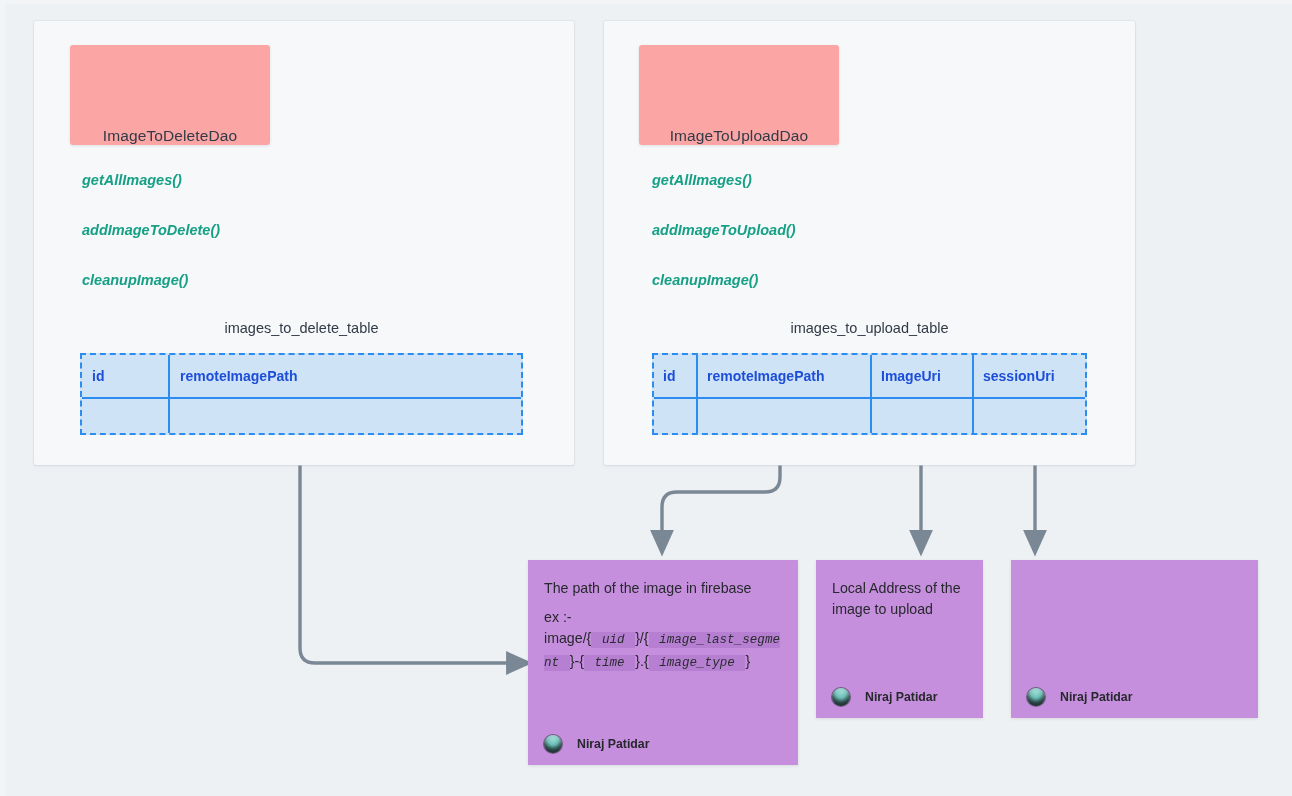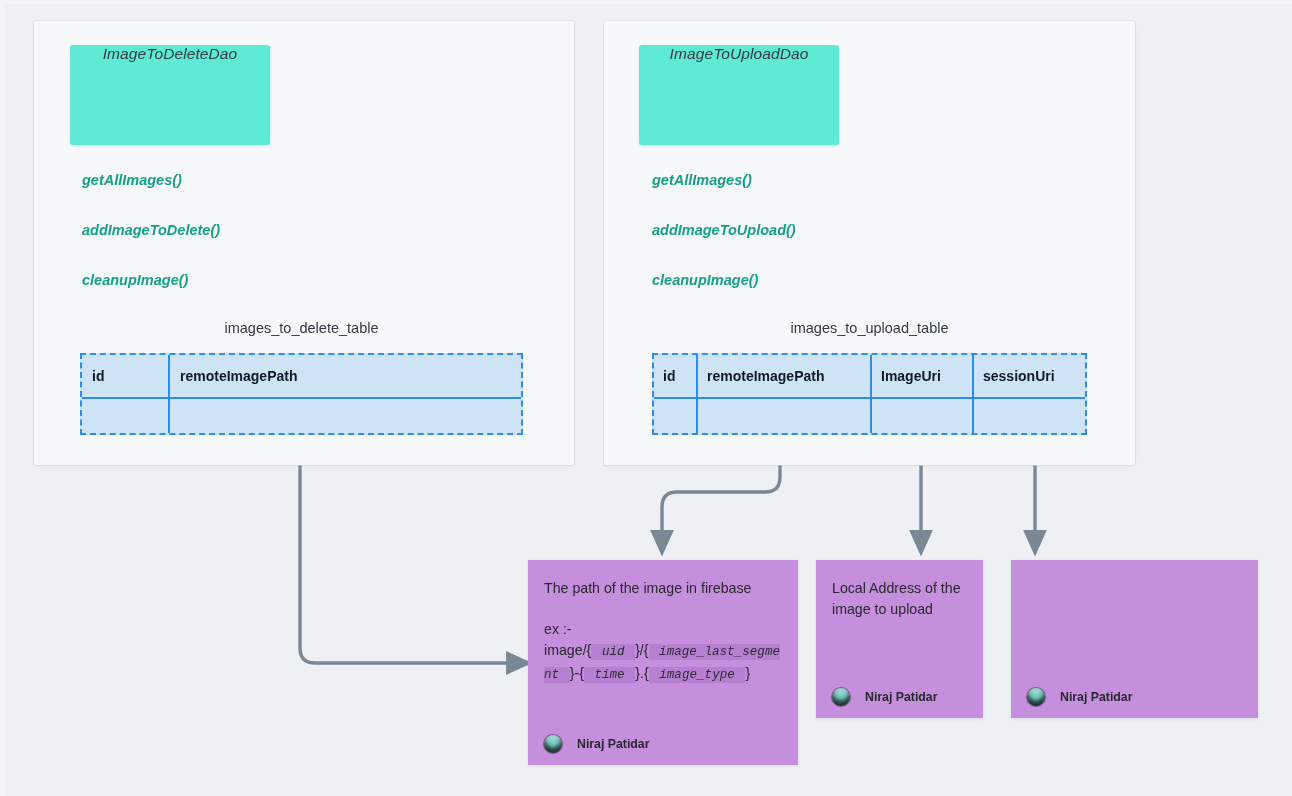--- a/index.html
+++ b/index.html
@@ -28,27 +28,26 @@
     background: #f6f8fa;
     box-shadow: 0 1px 3px rgba(60,70,85,0.10), 0 0 0 1px rgba(220,226,232,0.55);
     border-radius: 2px;
   }
   #panel-delete { left: 34px; top: 21px;  width: 540px; height: 444px; }
   #panel-upload { left: 604px; top: 21px; width: 531px; height: 444px; }
 
   
   .class-card {
     position: absolute;
-    background: #5eead4;
+    background: #fca5a5;
     border-radius: 3px;
     box-shadow: 0 1px 3px rgba(60,70,85,0.13);
     display: flex;
-    align-items: flex-start;
+    align-items: flex-end;
     justify-content: center;
-    font-style: italic;
   }
   .class-card-title {
     font-size: 15.5px;
     color: #313a46;
     letter-spacing: 0.1px;
     font-family: "Liberation Sans", sans-serif;
   }
 
   
   .method {
@@ -87,39 +86,38 @@
     display: flex;
     flex: 1 1 auto;
   }
   .db-cell {
     box-sizing: border-box;
     display: flex;
     align-items: center;
     padding-left: 10px;
     font-size: 14px;
     font-weight: bold;
-    color: #0f172a;
+    color: #1d4ed8;
     white-space: nowrap;
     overflow: hidden;
     font-family: "Liberation Sans", sans-serif;
   }
   .db-cell + .db-cell { border-left: 2px solid #2d8cf0; }
   .db-body .db-cell { font-weight: normal; }
 
   
   .note {
     position: absolute;
     background: #c68fdd;
     box-sizing: border-box;
     padding: 18px 16px 12px 16px;
     box-shadow: 0 1px 3px rgba(60,70,85,0.13);
     display: flex;
     flex-direction: column;
     overflow: hidden;
-    gap: 12px;
   }
   .note-text {
     font-size: 14.2px;
     line-height: 21px;
     color: #26282d;
     font-family: "Liberation Sans", sans-serif;
   }
   .note-sub {
     font-size: 14.2px;
     line-height: 21px;

